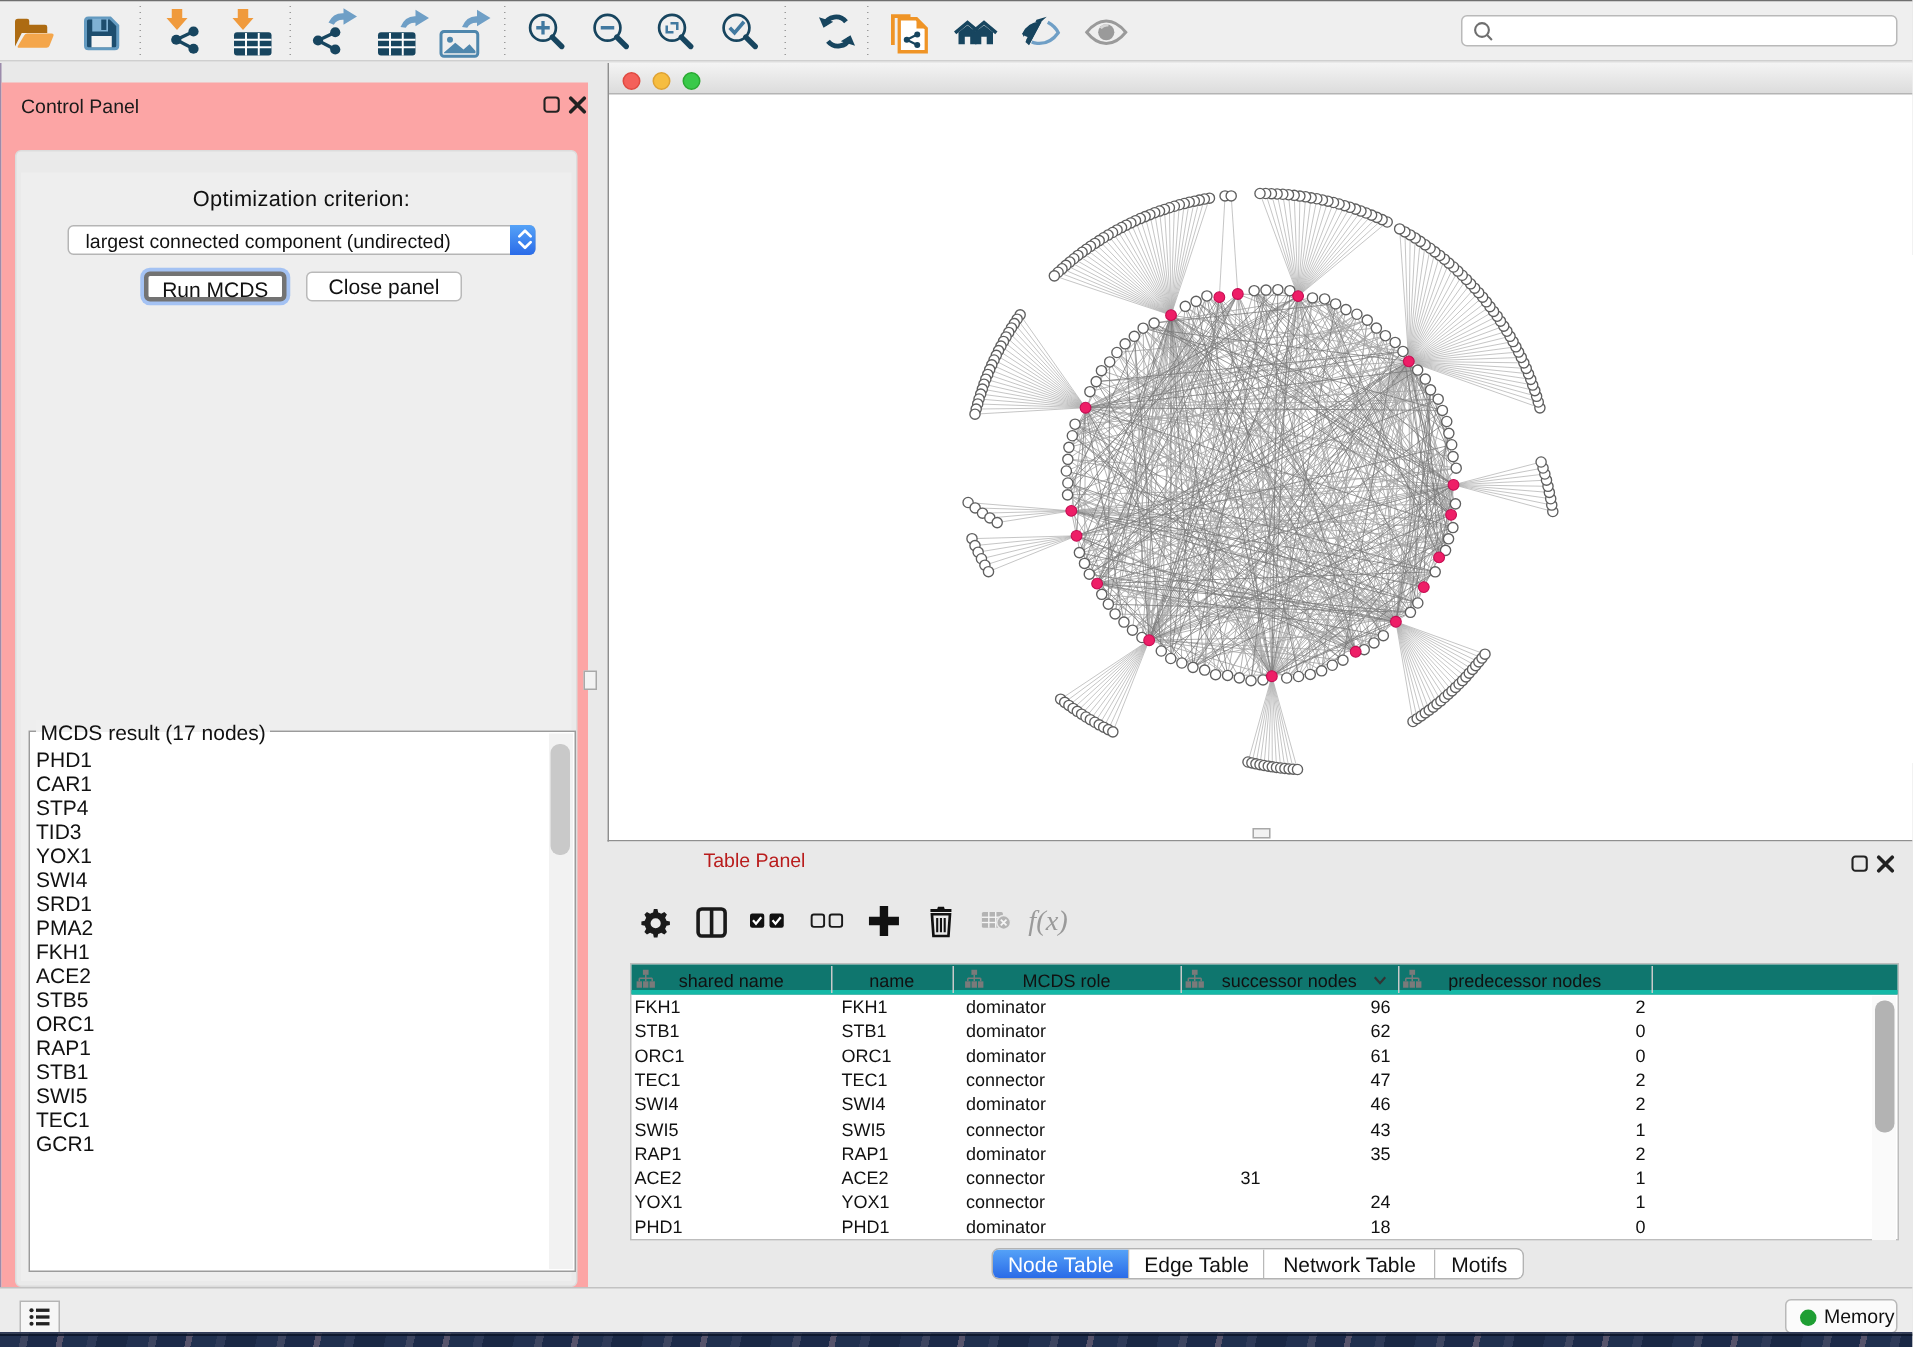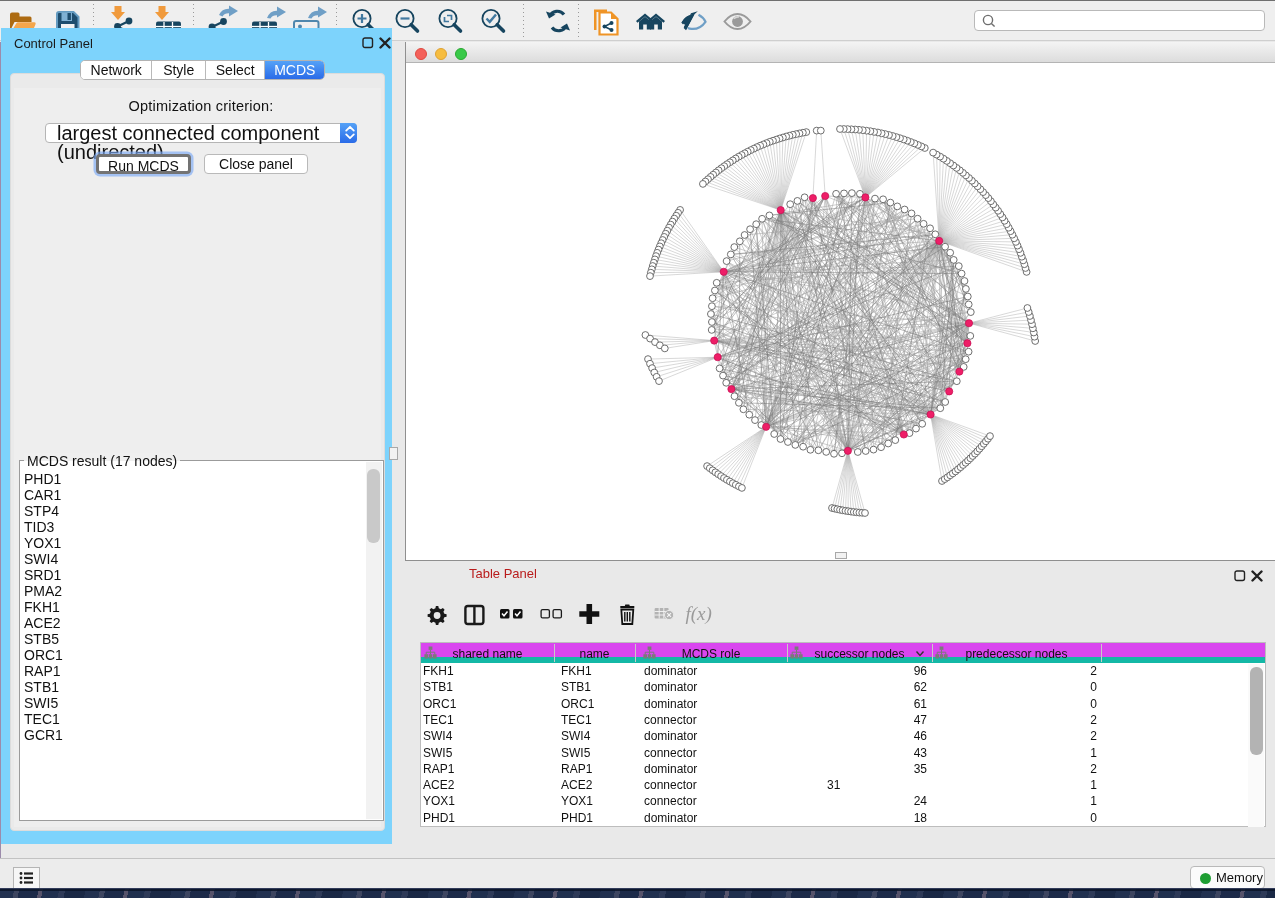--- a/index.html
+++ b/index.html
@@ -8,31 +8,31 @@
 
 #topline{position:absolute;left:0;top:0;width:1275px;height:1px;background:#6f6f6f;}
 #toolbar{position:absolute;left:0;top:1px;width:1275px;height:40px;background:#efefef;border-bottom:1px solid #cfcfcf;}
 .tsep{position:absolute;top:3px;height:34px;width:1px;background-image:repeating-linear-gradient(to bottom,#9a9a9a 0 1px,transparent 1px 4px);}
 #search{position:absolute;left:974px;top:9px;width:291px;height:21px;background:#fff;border:1px solid #b9b9b9;border-radius:4px;}
 
 #leftedge{position:absolute;left:0;top:42px;width:1px;height:847px;background:#9c8bab;}
 #wallpaper{position:absolute;left:0;top:889px;width:1275px;height:9px;background:linear-gradient(rgba(10,20,40,.85) 0 1.5px,rgba(10,20,40,0) 1.5px),repeating-linear-gradient(102deg,#223150 0 14px,#3d4560 14px 19px,#1c2a49 19px 38px,#56536b 38px 42px,#20304f 42px 58px,#2e3a58 58px 64px,#1a2845 64px 84px);}
 #wptop{position:absolute;left:0;top:888px;width:1275px;height:1px;background:#323c5a;}
 
-#cpanel{position:absolute;left:1px;top:28px;width:391px;height:816px;background:#7dd3fc;}
+#cpanel{position:absolute;left:1px;top:55px;width:391px;height:816px;background:#fca5a5;}
 #cpanel .title{position:absolute;left:13px;top:8px;font-size:13px;color:#1a1a1a;}
 #tabcontent{position:absolute;left:9px;top:45px;width:375px;height:758px;background:#eaeaea;border:1px solid #dcdcdc;border-radius:4px;}
 #tabcontent .inner{position:absolute;left:3px;top:14px;right:3px;bottom:3px;background:#eeeeee;}
 .seg{position:absolute;display:flex;border:1px solid #b3b3b3;border-radius:5px;background:#fff;overflow:hidden;}
 .seg .s{display:flex;align-items:center;justify-content:center;font-size:14px;color:#111;border-right:1px solid #b9b9b9;background:#fff;height:100%;}
 .seg .s:last-child{border-right:none;}
 .seg .s.sel{background:linear-gradient(#55a2f7,#2a6be8);color:#fff;}
 #cptabs{left:79px;top:32px;width:245px;height:20px;}
 #optlab{position:absolute;left:4.5px;top:70px;width:391px;text-align:center;font-size:14.5px;letter-spacing:0.2px;color:#111;}
-#drop{position:absolute;left:44px;top:95px;width:312px;height:20px;background:#fff;border:1px solid #b5b5b5;border-radius:4px;font-size:20px;color:#111;line-height:19px;padding-left:11px;}
+#drop{position:absolute;left:44px;top:95px;width:312px;height:20px;background:#fff;border:1px solid #b5b5b5;border-radius:4px;font-size:13px;color:#111;line-height:19px;padding-left:11px;}
 #drop .step{position:absolute;right:-1px;top:-1px;width:17px;height:20px;border-radius:0 4px 4px 0;background:linear-gradient(#55a2f7,#2a6be8);}
 .btn{position:absolute;height:20px;background:#fff;border:1px solid #b9b9b9;border-radius:4px;font-size:14px;color:#111;text-align:center;line-height:19px;}
 #runbtn{left:95px;top:126px;width:95px;border:3px solid #737373;box-shadow:0 0 0 2.5px rgba(125,170,246,.65);}
 #closebtn{left:203px;top:126px;width:104px;text-align:center;}
 
 #grp{position:absolute;left:18px;top:432px;width:365px;height:361px;border:1px solid #9b9b9b;background:#fff;}
 #grplab{position:absolute;left:23px;top:425px;background:linear-gradient(#efefef 50%,#ffffff 50%);padding:0 3px;font-size:14px;color:#111;}
 #grplist{position:absolute;left:23px;top:443px;font-size:14px;color:#111;line-height:16px;}
 #grptrack{position:absolute;left:346px;top:1px;width:16px;height:357px;background:#f2f2f2;}
 #grpthumb{position:absolute;left:1px;top:7px;width:13px;height:74px;background:#c9c9c9;border-radius:6px;}
@@ -46,21 +46,21 @@
 .tl{position:absolute;top:5.5px;width:12px;height:12px;border-radius:50%;}
 #tlr{left:414px_;left:9px;background:#f4605a;border:1px solid #df4a41;}
 #tly{left:29px;background:#f6bd40;border:1px solid #dfa233;}
 #tlg{left:49px;background:#39c949;border:1px solid #2aa932;}
 #netcanvas{position:absolute;left:0;top:22px;width:869px;height:496px;background:#fff;}
 
 #tpanel{position:absolute;left:406px;top:561px;width:869px;height:297px;background:#e9e9e9;}
 #tpanel .title{position:absolute;left:15px;top:5px;font-size:13px;color:#b91c1c;margin-left:48px;}
 #ttoolbar{position:absolute;left:14px;top:28px;right:10px;height:47px;background:#e9e9e9;}
 #ttable{position:absolute;left:14px;top:81px;width:846px;height:185px;background:#fff;border:1px solid #bdbdbd;}
-#thead{position:absolute;left:0;top:0;width:844px;height:20px;background:#d946ef;border-bottom:6px solid #14b8a6;}
+#thead{position:absolute;left:0;top:0;width:844px;height:20px;background:#0f766e;border-bottom:3px solid #14b8a6;}
 .hsep{position:absolute;top:1px;height:18px;width:1px;background:#c9c9c9;}
 .hlab{position:absolute;top:3.5px;font-size:12px;color:#111;text-align:center;}
 .rowtxt{position:absolute;font-size:12px;color:#111;white-space:pre;}
 #vsb{position:absolute;right:1px;top:21px;width:16px;height:163px;background:#fafafa;}
 #vsbthumb{position:absolute;left:1.5px;top:3px;width:13px;height:88px;background:#b3b3b3;border-radius:6px;}
 #btabs{left:255px;top:271px;width:355px;height:21px;}
 
 #statusbar{position:absolute;left:0;top:858px;width:1275px;height:31px;background:#ececec;border-top:1px solid #c2c2c2;}
 #listbtn{position:absolute;left:13px;top:8px;width:27px;height:22px;background:#f6f6f6;border:1px solid #b5b5b5;}
 #membtn{position:absolute;left:1190px;top:7px;width:75px;height:23px;background:#fbfbfb;border:1px solid #b9b9b9;border-radius:4px;font-size:13px;color:#111;}
@@ -199,26 +199,20 @@
 <div id="leftedge"></div>
 <div id="cpanel">
   <div class="title">Control Panel</div>
   <svg width="30" height="12" viewBox="0 0 30 12" style="position:absolute;left:361px;top:9px">
       <rect x="1" y="1" width="9.5" height="9.5" rx="2" fill="none" stroke="#222" stroke-width="1.4"></rect>
       <path d="M18.5 1.5 L27.5 10.5 M27.5 1.5 L18.5 10.5" stroke="#222" stroke-width="2.4" stroke-linecap="round"></path>
     </svg>
   <div id="tabcontent">
       <div class="inner"></div>
     </div>
-  <div class="seg" id="cptabs">
-    <div class="s" style="width:72px">Network</div>
-    <div class="s" style="width:54px">Style</div>
-    <div class="s" style="width:60px">Select</div>
-    <div class="s sel" style="width:59px">MCDS</div>
-  </div>
   <div id="optlab">Optimization criterion:</div>
   <div id="drop">largest connected component (undirected)
     <div class="step"><svg width="20" height="19" viewBox="0 0 20 19">
           <path d="M6.2 7.6 L10 3.8 L13.8 7.6" fill="none" stroke="#fff" stroke-width="1.8" stroke-linecap="round" stroke-linejoin="round"></path>
           <path d="M6.2 11.4 L10 15.2 L13.8 11.4" fill="none" stroke="#fff" stroke-width="1.8" stroke-linecap="round" stroke-linejoin="round"></path>
         </svg></div>
   </div>
   <div class="btn" id="runbtn">Run MCDS</div>
   <div class="btn" id="closebtn">Close panel</div>
   <div id="grp">
@@ -1349,20 +1343,26 @@
 <div class="rowtxt" style="left:576px;top:151.4px;width:100px;text-align:right">1</div>
 <div class="rowtxt" style="left:2px;top:167.7px">PHD1</div>
 <div class="rowtxt" style="left:140px;top:167.7px">PHD1</div>
 <div class="rowtxt" style="left:223px;top:167.7px">dominator</div>
 <div class="rowtxt" style="left:406px;top:167.7px;width:100px;text-align:right">18</div>
 <div class="rowtxt" style="left:576px;top:167.7px;width:100px;text-align:right">0</div>
     <div id="vsb">
         <div id="vsbthumb"></div>
       </div>
   </div>
+  <div class="seg" id="btabs">
+    <div class="s sel" style="width:92px">Node Table</div>
+    <div class="s" style="width:90px">Edge Table</div>
+    <div class="s" style="width:115px">Network Table</div>
+    <div class="s" style="width:58px">Motifs</div>
+  </div>
 </div>
 <div id="statusbar">
   <div id="listbtn">
       <svg width="25" height="20" viewBox="0 0 25 20" style="position:absolute;left:0;top:0">
         <g fill="#222">
           <circle cx="7" cy="5.5" r="1.4"></circle>
           <rect x="10" y="4.4" width="9" height="2.2"></rect>
           <circle cx="7" cy="10" r="1.4"></circle>
           <rect x="10" y="8.9" width="9" height="2.2"></rect>
           <circle cx="7" cy="14.5" r="1.4"></circle>

